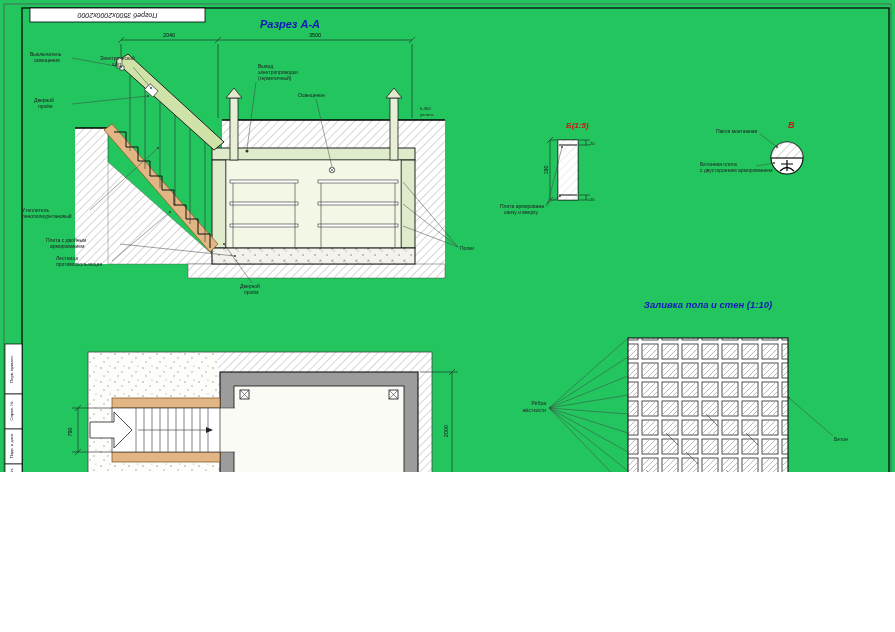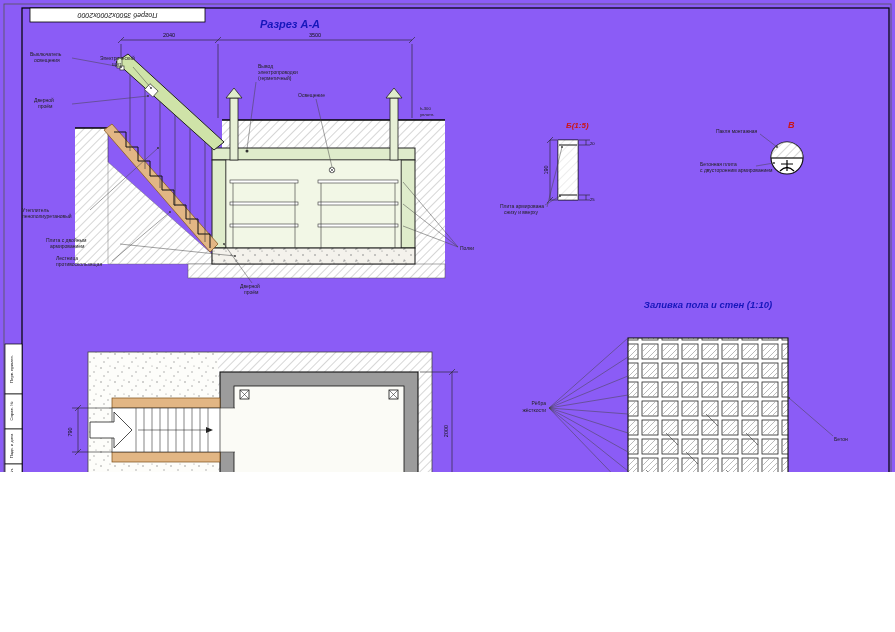--- a/index.html
+++ b/index.html
@@ -1,16 +1,16 @@
 <!DOCTYPE html>
 <html><head>
 <meta charset="utf-8">
 <style>
   html,body{margin:0;padding:0;background:#ffffff;}
-  .sheet{position:relative;width:895px;height:472px;background:#8b5cf6;overflow:hidden;
+  .sheet{position:relative;width:895px;height:472px;background:#22c55e;overflow:hidden;
          font-family:"Liberation Sans",sans-serif;}
   svg{position:absolute;left:0;top:0;}
   svg text{font-family:"Liberation Sans",sans-serif;fill:#1a1a1a;}
   .lbl{font-size:5px;fill:#222;}
   .lble{font-size:5px;fill:#222;text-anchor:end;}
   .dim{font-size:5.5px;fill:#111;text-anchor:middle;}
   .tinydim{font-size:4.2px;fill:#111;}
   .title-blue{font-size:11px;font-weight:bold;font-style:italic;fill:#1616bb;text-anchor:middle;}
   .title-blue2{font-size:9.5px;font-weight:bold;font-style:italic;fill:#1616bb;text-anchor:middle;}
   .title-red{font-size:8px;font-weight:bold;font-style:italic;fill:#cc1515;}

